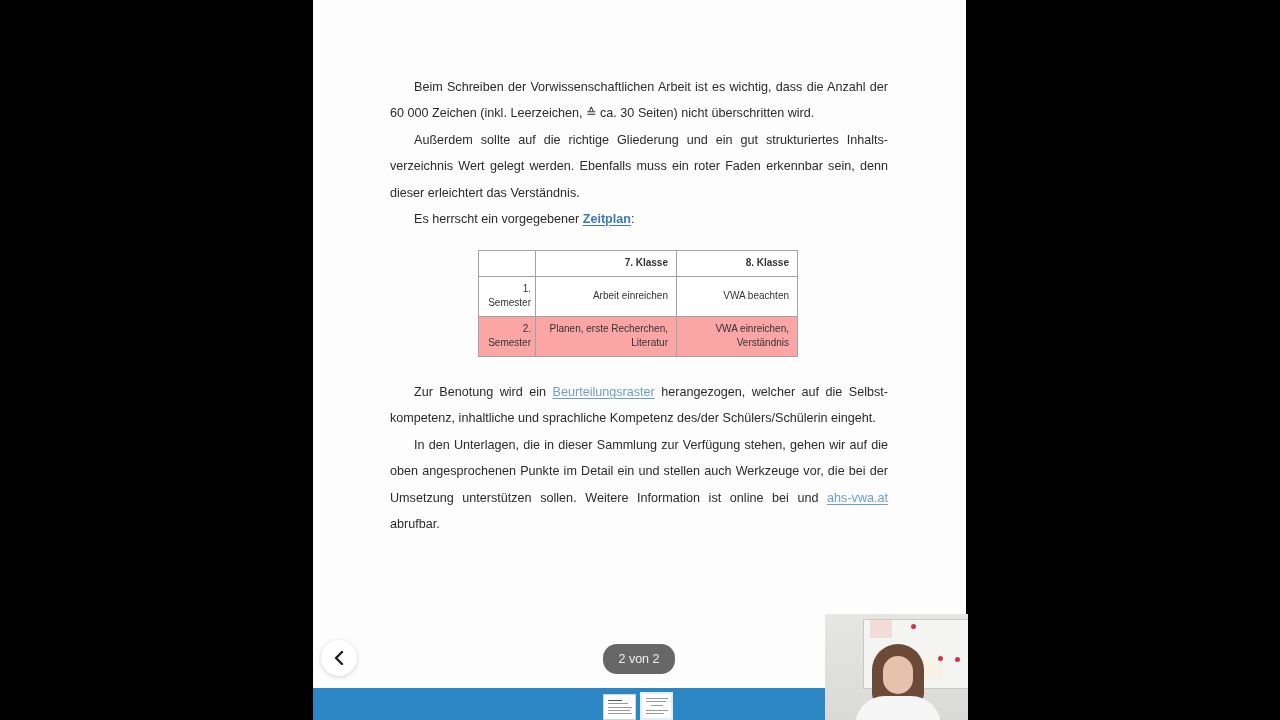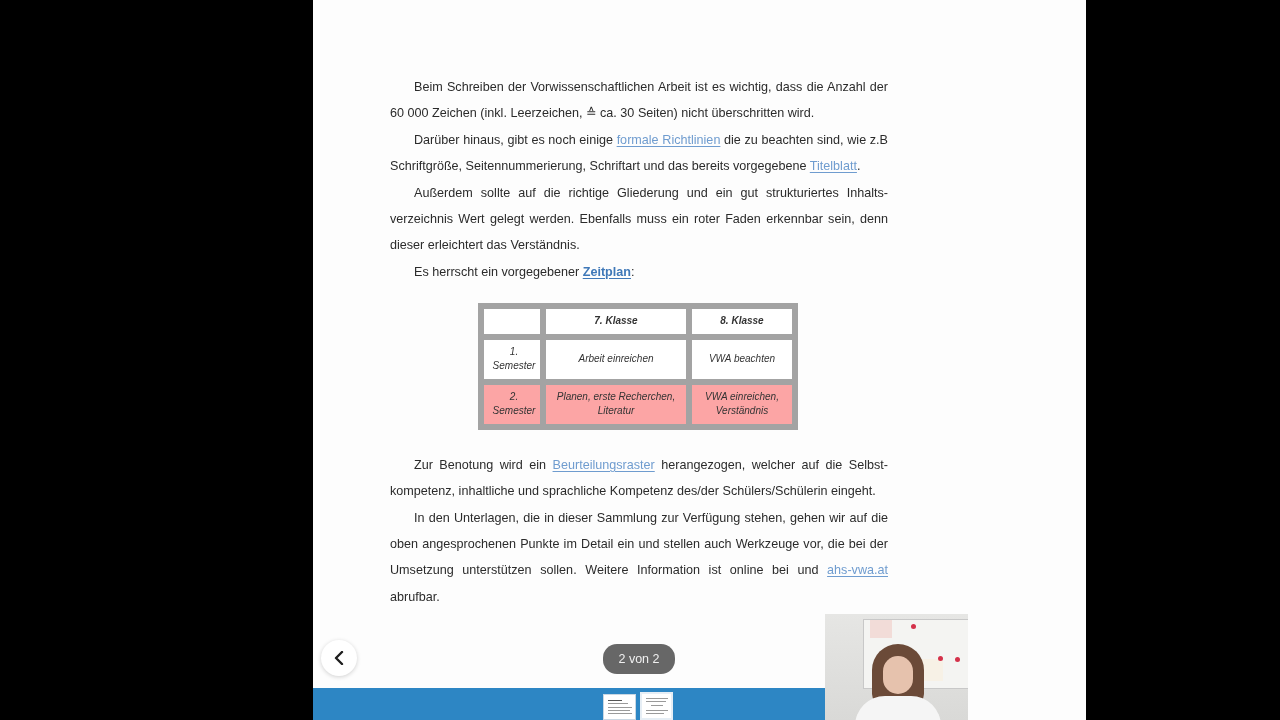--- a/index.html
+++ b/index.html
@@ -8,25 +8,24 @@
       width: 1280px;
       height: 720px;
       background: #000;
       overflow: hidden;
       font-family: "Liberation Sans", sans-serif;
     }
     .viewer {
       position: absolute;
       left: 313px;
       top: 0;
-      width: 735px;
+      width: 653px;
       height: 720px;
       background: #fdfdfd;
       overflow: hidden;
-      padding-left: 38px;
     }
     .page {
       position: absolute;
       left: 77px;
       top: 74px;
       width: 498px;
       color: #2b2b2b;
       font-size: 12.6px;
       line-height: 26.4px;
     }
@@ -50,25 +49,24 @@
       width: 320px;
     }
     table.schedule {
       border-collapse: collapse;
       width: 320px;
       font-size: 10px;
       line-height: 14.5px;
       color: #333;
     }
     table.schedule th, table.schedule td {
-      border: 6px solid #a3a3a3;
+      border: 1px solid #a3a3a3;
       padding: 5px 8px;
-      text-align: center;
+      text-align: right;
       vertical-align: middle;
-      font-style: italic;
     }
     table.schedule th {
       font-weight: bold;
       background: #fff;
       height: 12px;
     }
     table.schedule tr.odd td { background: #ffffff; }
     table.schedule tr.even td { background: #fca5a5; }
     table.schedule td.rowhead { width: 44px; padding-right: 4px; }
     table.schedule td.c7 { width: 124px; }
@@ -144,23 +142,20 @@
     .webcam .face { position:absolute; left:58px; top:42px; width:30px; height:38px; border-radius:15px; background:#e6c2ad; }
     .webcam .shirt { position:absolute; left:30px; top:82px; width:86px; height:30px; border-radius:30px 30px 0 0; background:#f5f5f5; }
   </style>
 </head>
 <body>
 
 <div class="viewer">
   <div class="page">
     <p class="indent">
       <span>Beim Schreiben der Vorwissenschaftlichen Arbeit ist es wichtig, dass die Anzahl der 60 000 Zeichen (inkl. Leerzeichen, ≙ ca. 30 Seiten) nicht überschritten wird.</span>
-    </p>
-    <p class="indent">
-      <span>Darüber hinaus, gibt es noch einige </span><a href="#">formale Richtlinien</a><span> die zu beachten sind, wie z.B Schriftgröße, Seitennummerierung, Schriftart und das bereits vorgegebene </span><a href="#">Titelblatt</a><span>.</span>
     </p>
     <p class="indent">
       <span>Außerdem sollte auf die richtige Gliederung und ein gut strukturiertes Inhalts­verzeichnis Wert gelegt werden. Ebenfalls muss ein roter Faden erkennbar sein, denn dieser erleichtert das Verständnis.</span>
     </p>
     <p class="indent">
       <span>Es herrscht ein vorgegebener </span><a href="#" class="strong">Zeitplan</a><span>:</span>
     </p>
 
     <div class="table-wrap">
       <table class="schedule">

